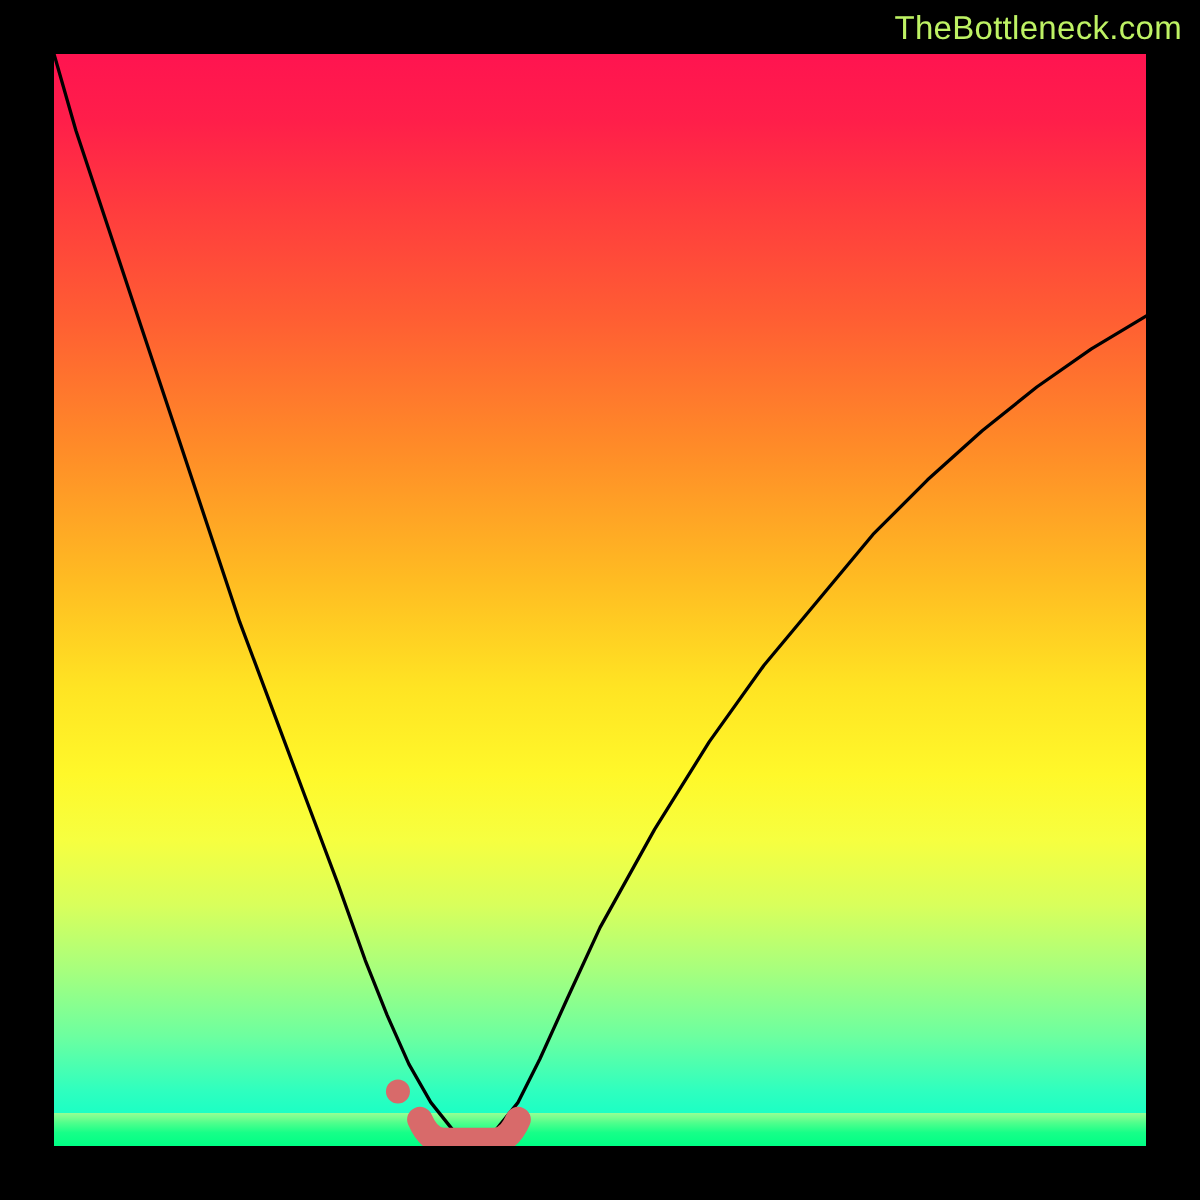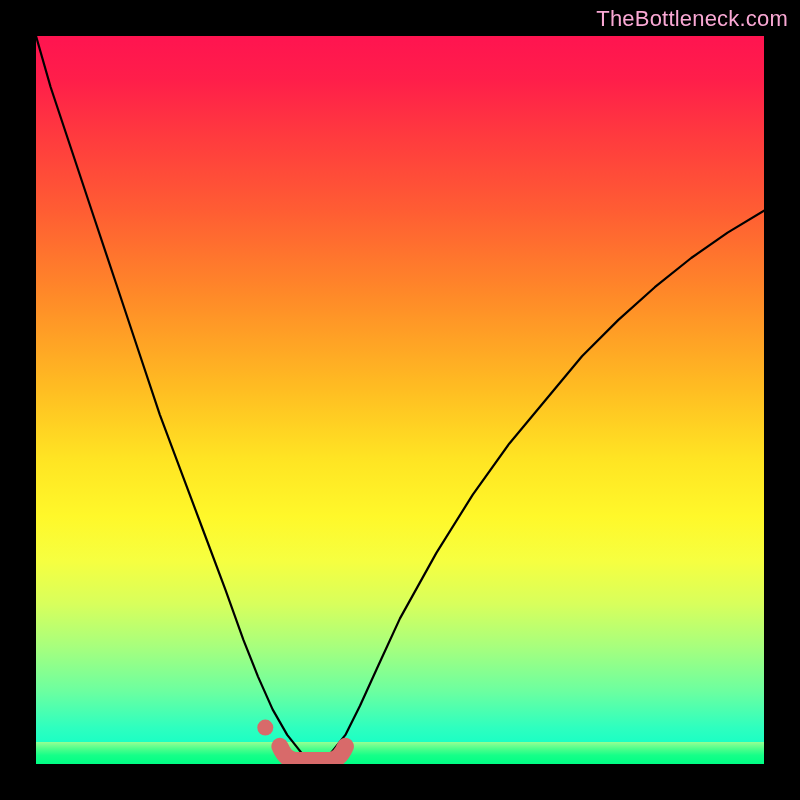--- a/index.html
+++ b/index.html
@@ -62,21 +62,21 @@
       #96ff93 0%,
       #4fff8c 30%,
       #16ff88 60%,
       #00ff85 100%
     );
   }
   .watermark {
     position: absolute;
     top: 6px;
     right: 12px;
-    color: #f9a8d4;
+    color: #bef264;
     font-size: 22px;
     font-weight: 500;
     letter-spacing: 0.2px;
     user-select: none;
   }
   svg.overlay {
     position: absolute;
     left: 0;
     top: 0;
     width: 100%;

